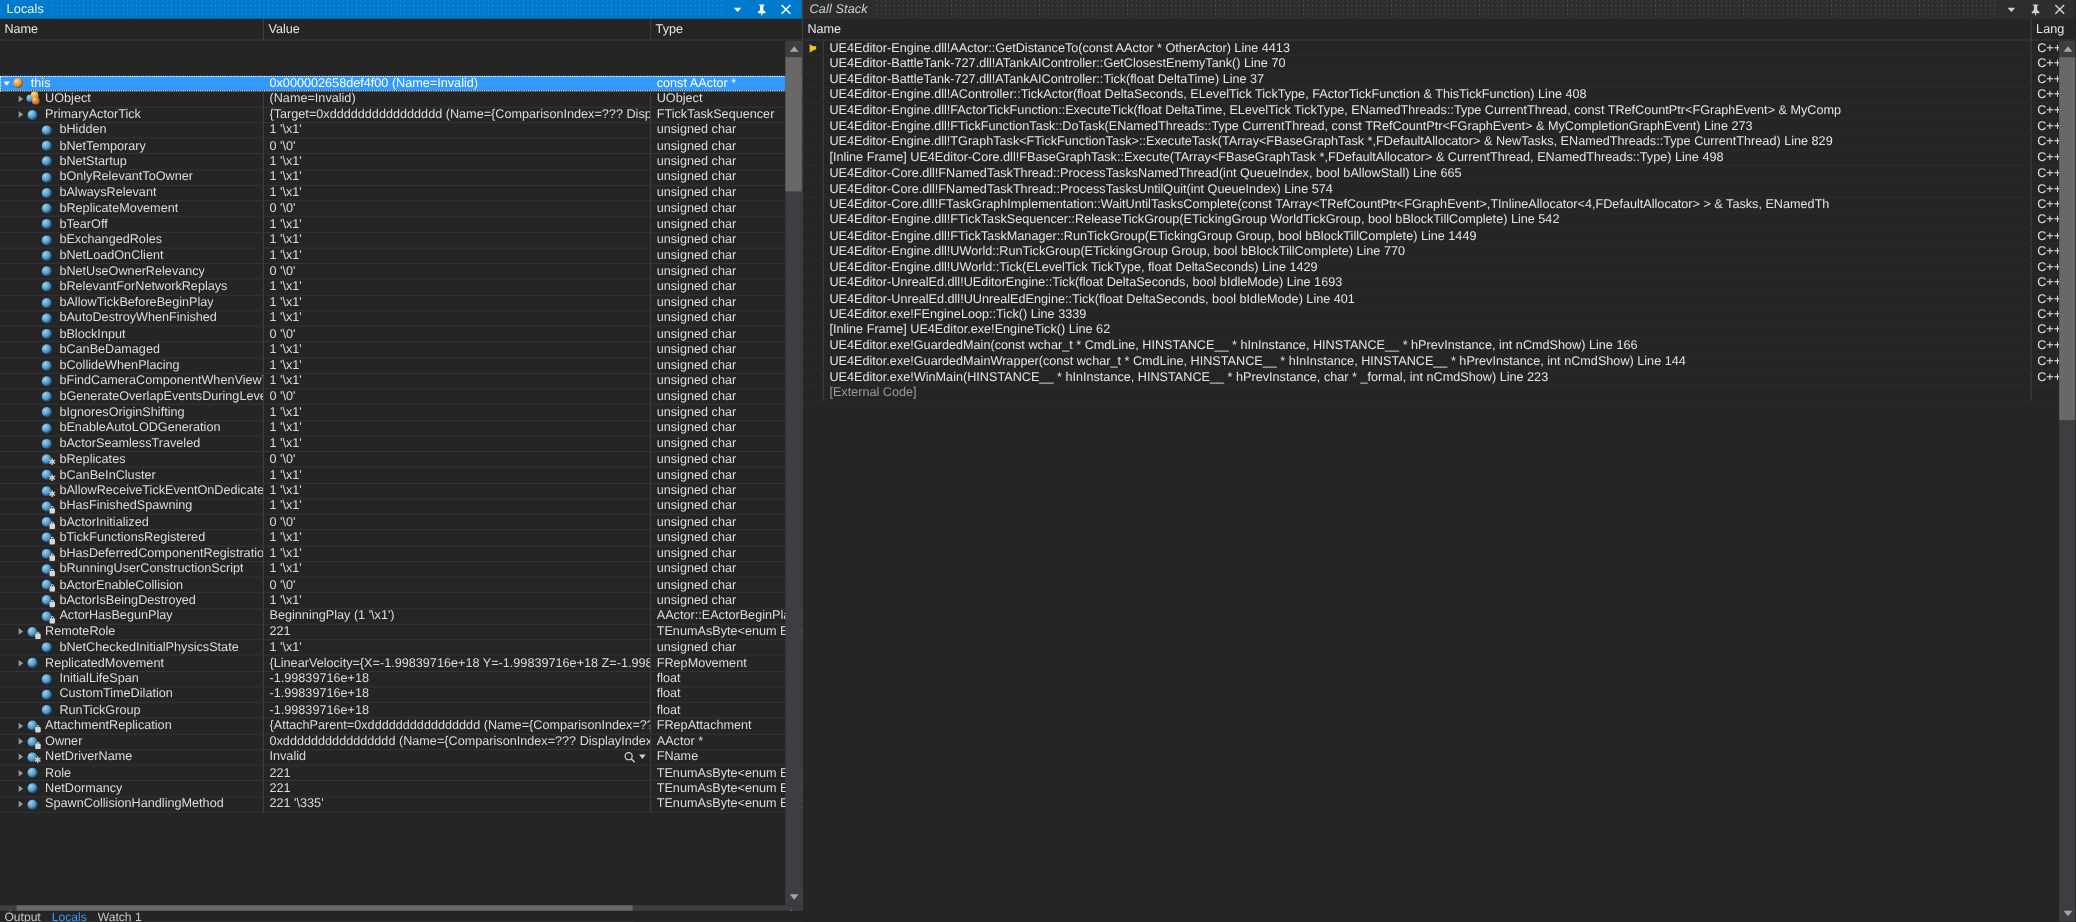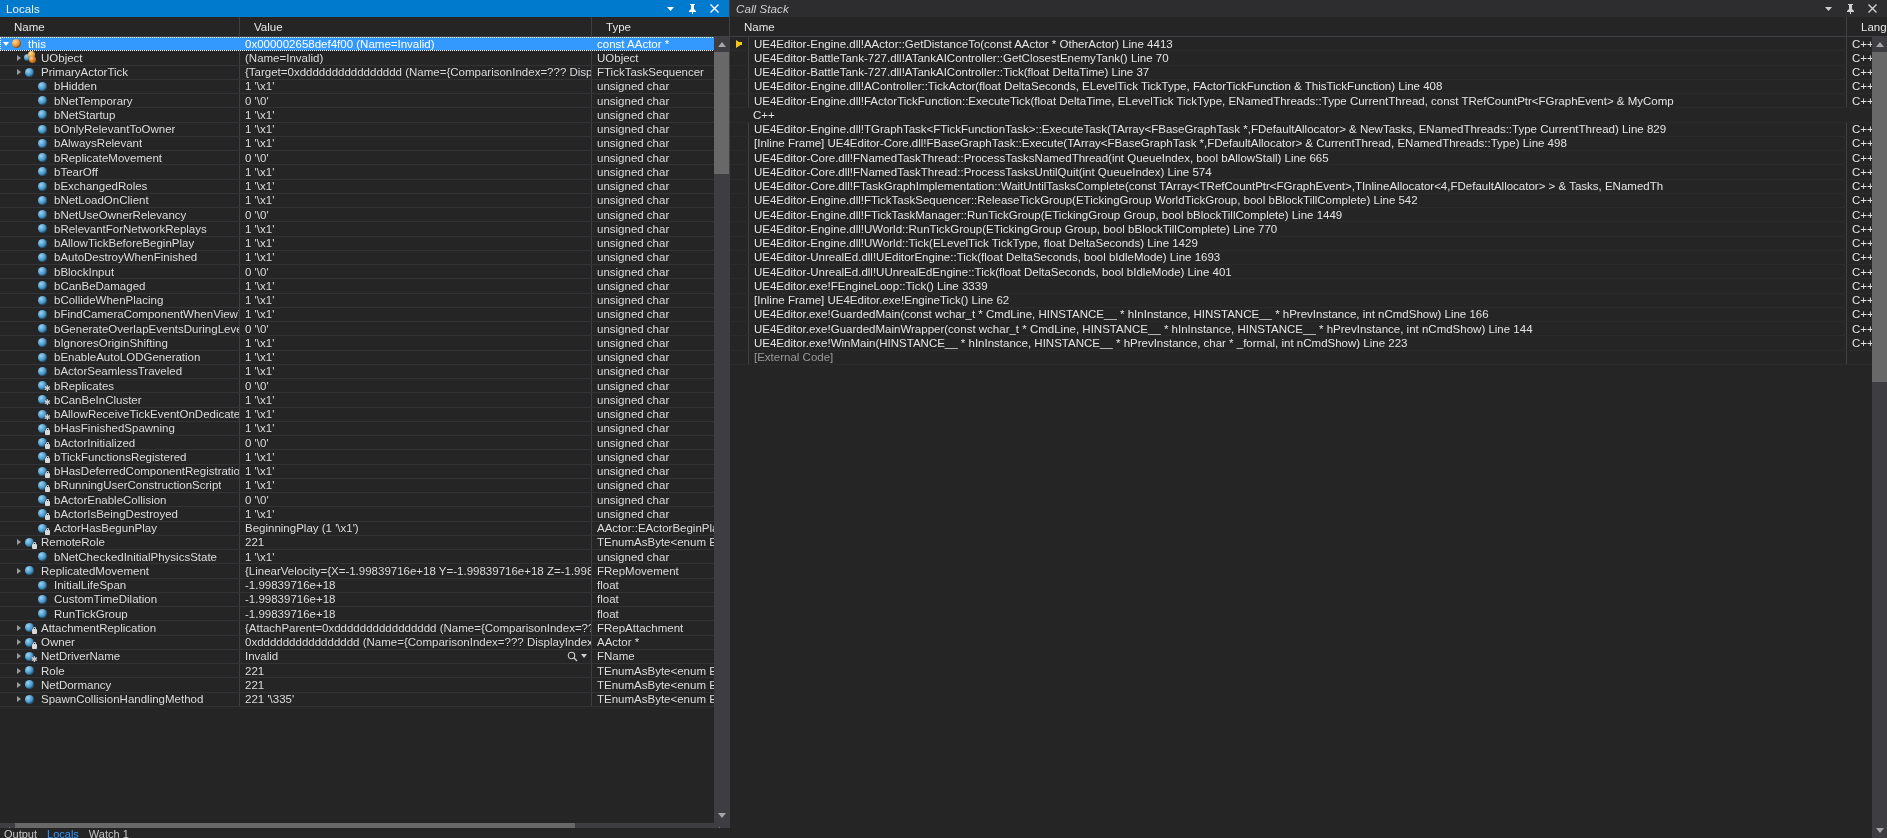--- a/index.html
+++ b/index.html
@@ -86,21 +86,21 @@
     min-height: 19px;
     display: flex;
     background: #252526;
     border-bottom: 1px solid #3f3f46;
     color: #e6e6e6;
     font-size: 11.5px;
   }
   .col-header .cell {
     display: flex;
     align-items: center;
-    padding-left: 14px;
+    padding-left: 4px;
     border-right: 1px solid #3f3f46;
     box-sizing: border-box;
     overflow: hidden;
     white-space: nowrap;
   }
 
   
   .grid-body {
     flex: 1 1 auto;
     position: relative;
@@ -119,20 +119,21 @@
     font-size: 11.5px;
     color: #dcdcdc;
     white-space: nowrap;
     align-items: center;
   }
   .row.selected {
     background: #3399ff;
     color: #ffffff;
     outline: 1px dotted #ffffff;
     outline-offset: -1px;
+    margin-top: 32px;
   }
   .row .c-name {
     width: 240px;
     min-width: 240px;
     display: flex;
     align-items: center;
     overflow: hidden;
     border-right: 1px solid #3f3f46;
     box-sizing: border-box;
     height: 100%;
@@ -1299,20 +1300,21 @@
             <div class="c-csname">UE4Editor-Engine.dll!AController::TickActor(float DeltaSeconds, ELevelTick TickType, FActorTickFunction &amp; ThisTickFunction) Line 408</div>
             <div class="c-lang">C++</div>
           </div>
           <div class="cs-row">
             <div class="c-marker"></div>
             <div class="c-csname">UE4Editor-Engine.dll!FActorTickFunction::ExecuteTick(float DeltaTime, ELevelTick TickType, ENamedThreads::Type CurrentThread, const TRefCountPtr&lt;FGraphEvent&gt; &amp; MyComp</div>
             <div class="c-lang">C++</div>
           </div>
           <div class="cs-row">
             <div class="c-marker"></div>
+            <div class="c-csname">UE4Editor-Engine.dll!FTickFunctionTask::DoTask(ENamedThreads::Type CurrentThread, const TRefCountPtr&lt;FGraphEvent&gt; &amp; MyCompletionGraphEvent) Line 273</div>
             <div class="c-lang">C++</div>
           </div>
           <div class="cs-row">
             <div class="c-marker"></div>
             <div class="c-csname">UE4Editor-Engine.dll!TGraphTask&lt;FTickFunctionTask&gt;::ExecuteTask(TArray&lt;FBaseGraphTask *,FDefaultAllocator&gt; &amp; NewTasks, ENamedThreads::Type CurrentThread) Line 829</div>
             <div class="c-lang">C++</div>
           </div>
           <div class="cs-row">
             <div class="c-marker"></div>
             <div class="c-csname">[Inline Frame] UE4Editor-Core.dll!FBaseGraphTask::Execute(TArray&lt;FBaseGraphTask *,FDefaultAllocator&gt; &amp; CurrentThread, ENamedThreads::Type) Line 498</div>

